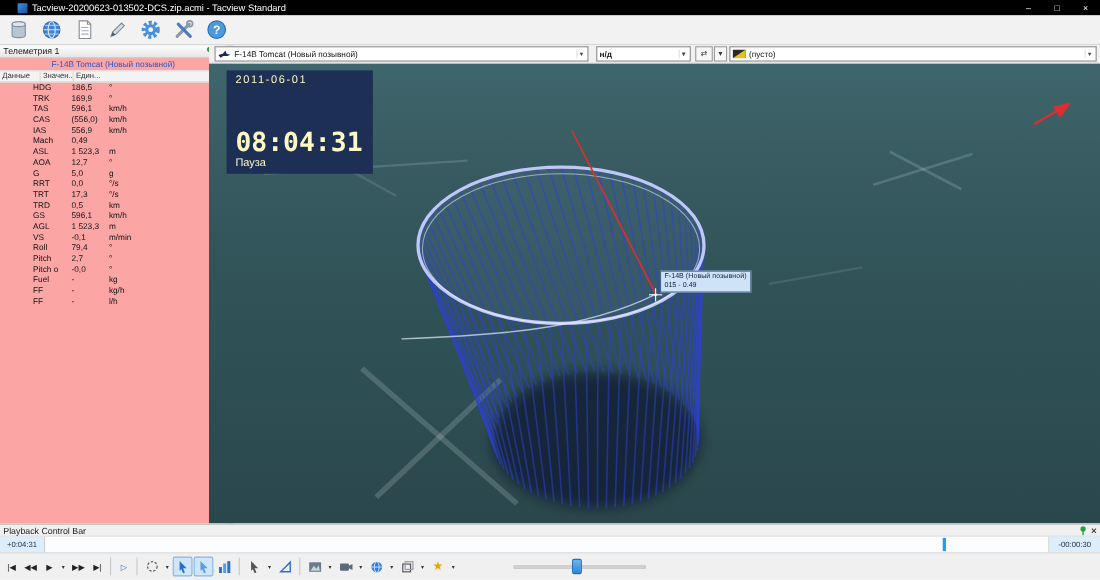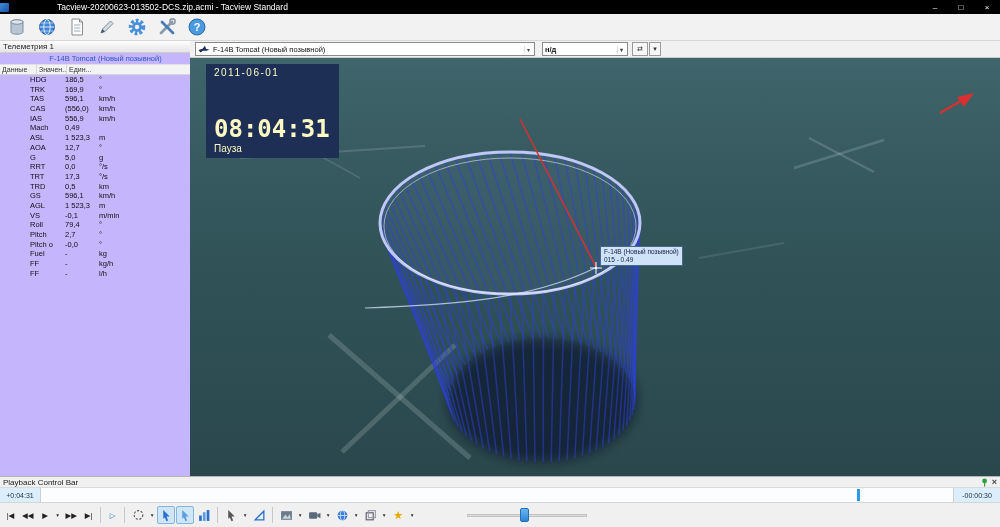--- a/index.html
+++ b/index.html
@@ -1,34 +1,34 @@
 <!DOCTYPE html>
 <html><head>
 <meta charset="utf-8">
 <style>
   * { margin:0; padding:0; box-sizing:border-box; }
   html,body { width:1000px; height:527px; overflow:hidden; font-family:"Liberation Sans", sans-serif; background:#fff; }
   .app { position:relative; width:1000px; height:527px; }
 
   
   .titlebar { position:absolute; left:0; top:0; right:0; height:14px; background:#000; color:#fff;
-              display:flex; align-items:center; padding-left:0; font-size:8.5px;gap:44px; }
+              display:flex; align-items:center; padding-left:16px; font-size:8.5px; }
   .app-icon { width:9px; height:9px; margin-right:4px; background:linear-gradient(135deg,#3d8fe0,#1c4f9c); border-radius:1px; flex:0 0 auto; }
   .title-text { white-space:nowrap; overflow:hidden; }
   .win-controls { margin-left:auto; display:flex; height:100%; }
   .win-btn { width:26px; height:14px; display:flex; align-items:center; justify-content:center; font-size:8px; color:#fff; cursor:default; }
 
   
   .toolbar { position:absolute; left:0; top:14px; right:0; height:27px; background:#f2f2f2;
              border-bottom:1px solid #d7d7d7; display:flex; align-items:center; padding-left:3px; gap:3px; }
   .tb-btn { width:27px; height:23px; display:flex; align-items:center; justify-content:center; border-radius:2px; }
   .tb-btn svg { width:20px; height:20px; }
 
   
-  .sidebar { position:absolute; left:0; top:41px; width:212px; bottom:51px; background:#c4b5fd; border-right:1px solid #14532d; }
+  .sidebar { position:absolute; left:0; top:41px; width:212px; bottom:51px; background:#fca5a5; border-right:6px solid #14532d; }
   .panel-header { height:12px; background:linear-gradient(#fdfdfd,#e6e6e6); border-bottom:1px solid #cfcfcf;
                   display:flex; align-items:center; padding:0 3px; font-size:8px; color:#222; }
   .panel-header .hdr-icons { margin-left:auto; display:flex; align-items:center; gap:3px; }
   .pin-icon svg { width:8px; height:9px; display:block; }
   .close-x { font-size:9px; line-height:9px; color:#444; font-weight:bold; }
   .object-title { height:11px; line-height:11px; text-align:center; font-size:7.5px; color:#2b56c8; white-space:nowrap; overflow:hidden; }
   .t-header { display:grid; grid-template-columns:37px 30px 1fr; height:11px; background:#f3f3f3; border-top:1px solid #e0e0e0; border-bottom:1px solid #d5d5d5; }
   .t-header span { font-size:7px; color:#333; line-height:10px; padding-left:2px; border-right:1px solid #d8d8d8; overflow:hidden; white-space:nowrap; }
   .t-rows { }
   .t-row { display:grid; grid-template-columns:37px 30px 1fr; height:9.7px;padding-left:28px; }
@@ -289,20 +289,28 @@
       </div>
       <div class="combo" style="left:352px; width:86px;font-weight:bold;">
         <span>н/д</span>
         <span class="caret">▾</span>
       </div>
       <div class="mini-btn" style="left:442px; width:16px;">
         <span>⇄</span>
       </div>
       <div class="mini-btn" style="left:459px; width:12px;">
         <span>▾</span>
+      </div>
+      <div class="combo" style="left:473px; right:3px;">
+        <svg width="12" height="8" viewBox="0 0 12 8">
+          <path d="M0 0 L12 0 L12 8 L0 8 Z" fill="#2a2a2a"></path>
+          <path d="M0 8 L12 0 L12 8 Z" fill="#e8c020"></path>
+        </svg>
+        <span>(пусто)</span>
+        <span class="caret">▾</span>
       </div>
     </div>
 
     <div class="viewport">
       <svg id="scene" viewBox="0 0 810 418" preserveAspectRatio="none">
         <defs>
           <filter id="blur1" x="-40%" y="-40%" width="180%" height="180%">
               <feGaussianBlur stdDeviation="6"></feGaussianBlur>
             </filter>
         </defs>

